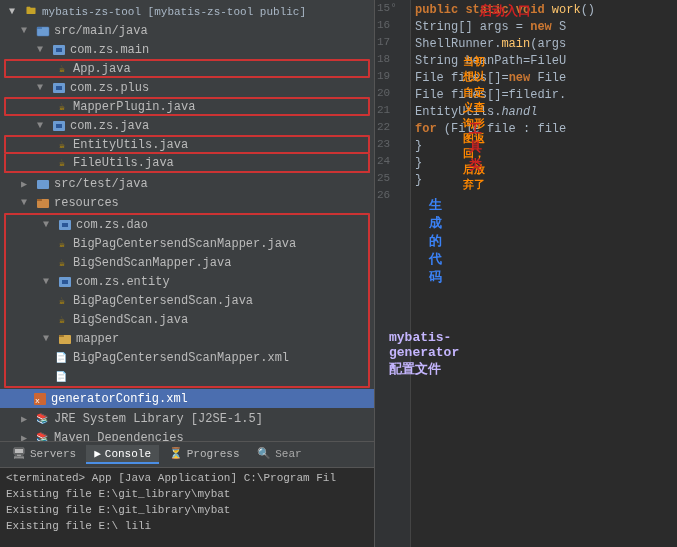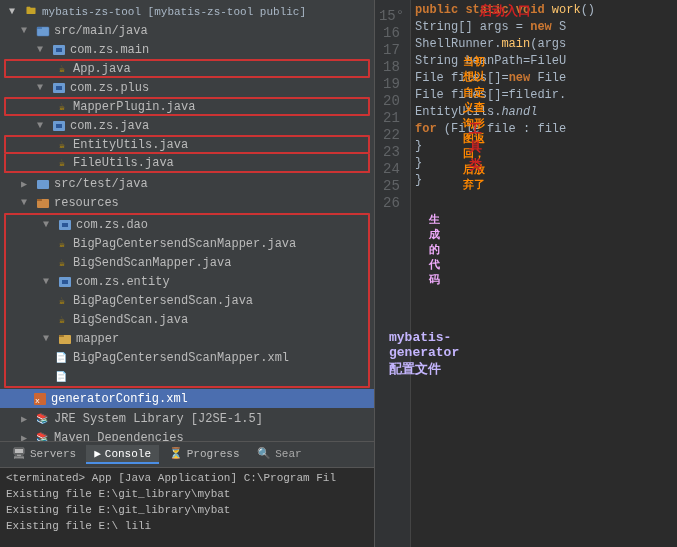--- a/index.html
+++ b/index.html
@@ -119,23 +119,23 @@
     .code-area {
       flex: 1;
       overflow: hidden;
       display: flex;
     }
 
     .line-numbers {
       width: 36px;
       background: #313335;
       color: #606366;
-      font-size: 14px;
-      padding: 8px 4px 2px 2px;
-      text-align: center;
+      font-size: 11px;
+      padding: 0 4px 2px 2px;
+      text-align: left;
       border-right: 1px solid #444;
       line-height: 17px;
       user-select: none;
     }
 
     .code-content {
       flex: 1;
       padding: 2px 4px;
       line-height: 17px;
       overflow: hidden;
@@ -419,21 +419,21 @@
 </div>
 
 <div class="right-panel" style="position:relative;">
 
   <div style="position:absolute; top:0; left:4px; z-index:10; pointer-events:none;">
     <div style="position:absolute; top:2px; left:100px; color:#cc2222; font-size:13px; font-weight:bold; white-space:nowrap;">启动入口</div>
     <div style="position:absolute; top:55px; left:84px; color:#ff8800; font-size:12px; font-weight:bold; white-space:nowrap; line-height:1.4;">
       <span style="white-space:pre-wrap; display:block; max-width:150px; font-size:11px;">当初想以自定义查询形图返回，后放弃了</span>
     </div>
     <div style="position:absolute; top:120px; left:90px; color:#cc2222; font-size:13px; font-weight:bold;">工具类</div>
-    <div style="position:absolute; top:212px; left:50px; color:#f0abfc; font-size:11px; font-weight:bold;">生成的代码</div>
+    <div style="position:absolute; top:196px; left:50px; color:#3b82f6; font-size:13px; font-weight:bold;">生成的代码</div>
     <div style="position:absolute; top:330px; left:10px; color:#c4b5fd; font-size:13px; font-weight:bold;">mybatis-generator配置文件</div>
   </div>
 
   <div class="code-area">
     <div class="line-numbers">
       <div>15°</div>
       <div>16</div>
       <div>17</div>
       <div>18</div>
       <div>19</div>

